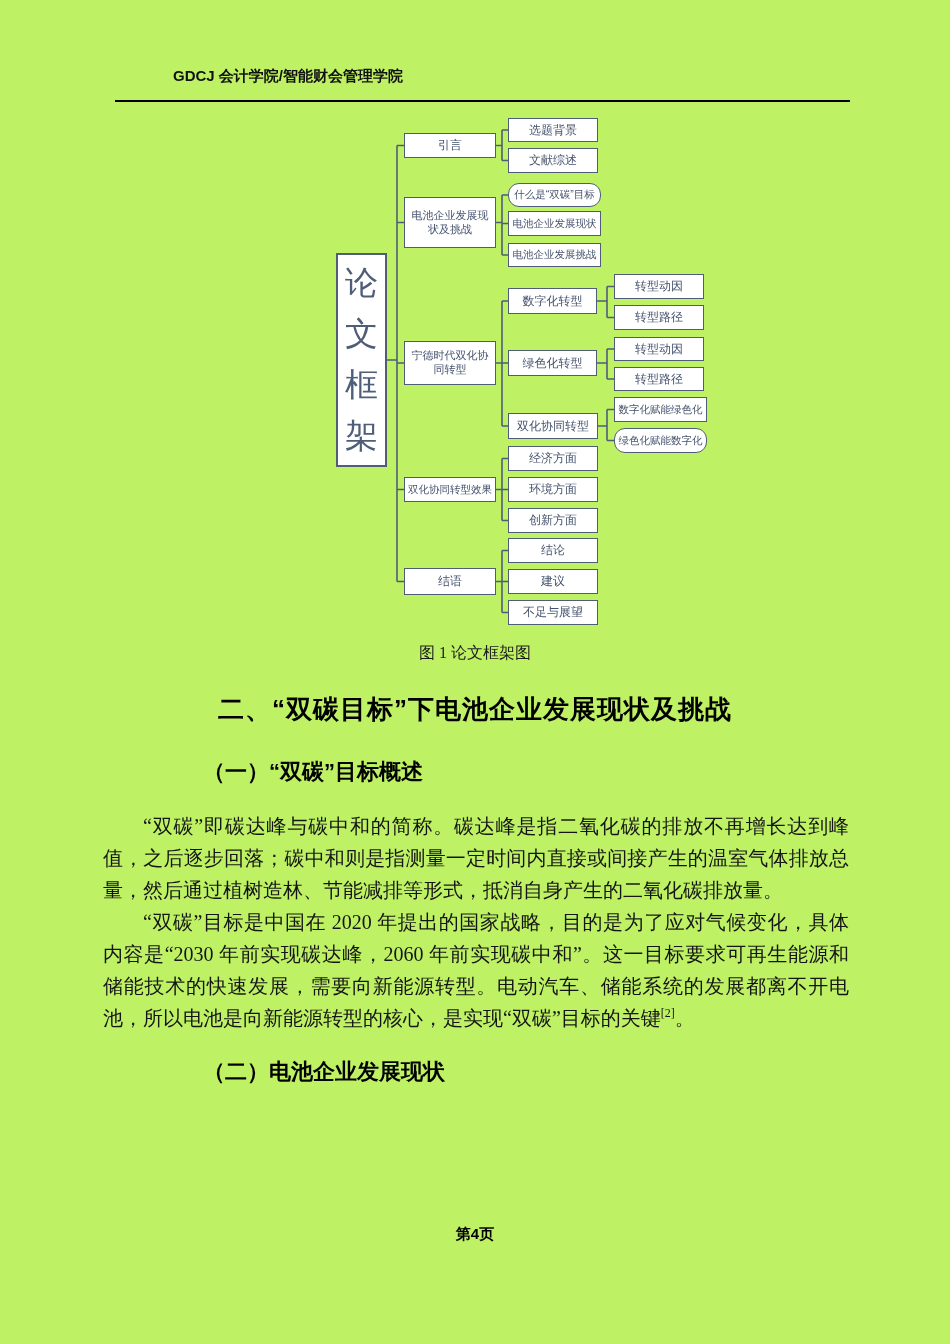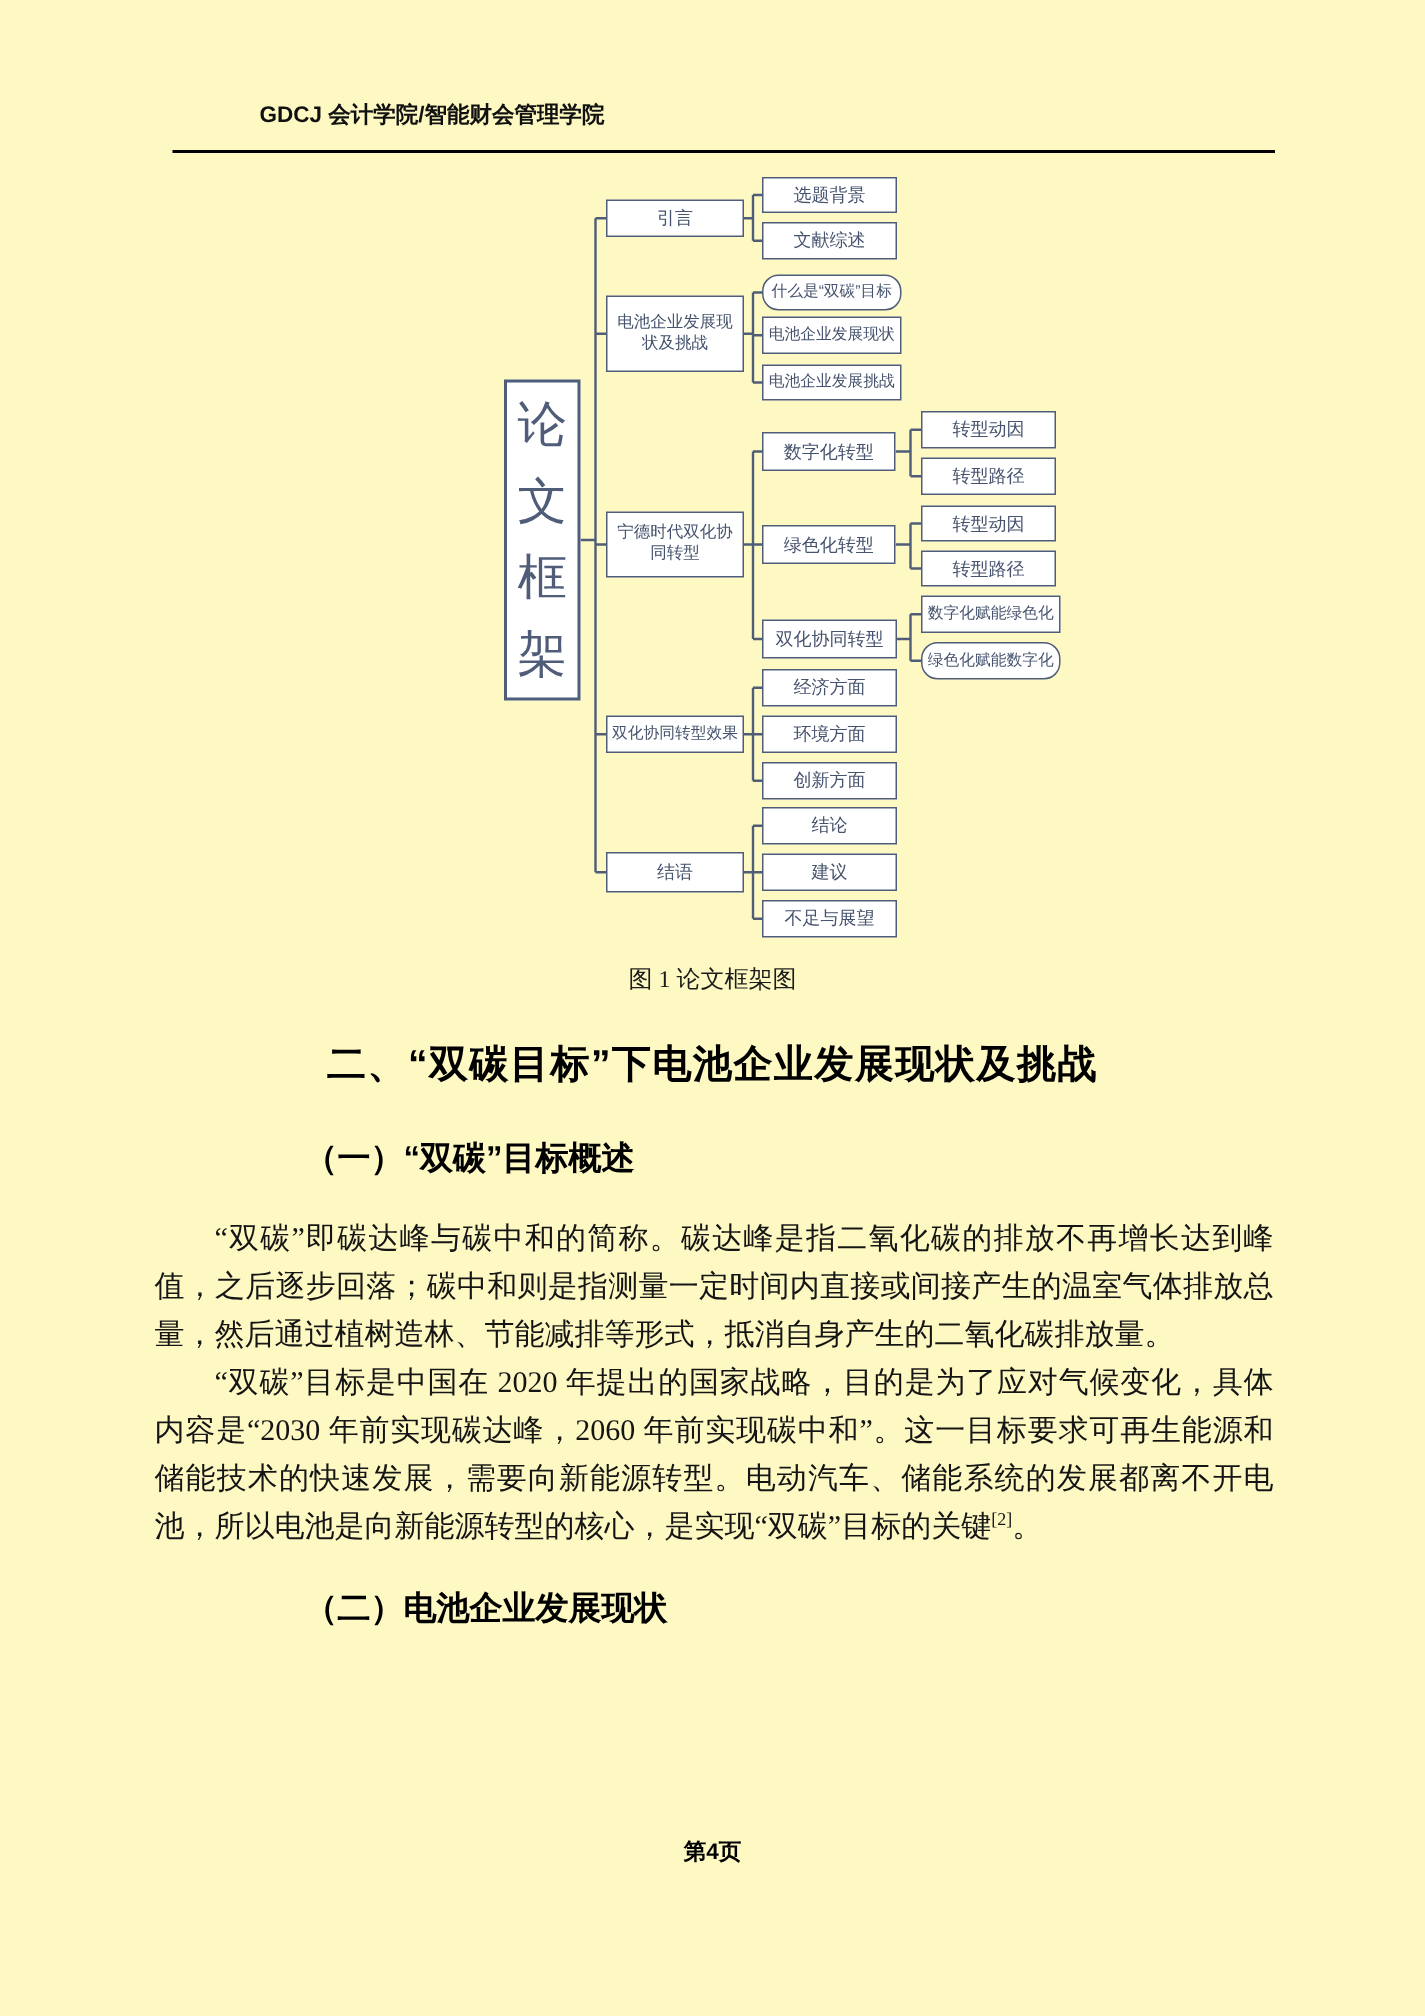--- a/index.html
+++ b/index.html
@@ -1,16 +1,16 @@
 <!DOCTYPE html>
 <html><head>
 <meta charset="utf-8">
 <style>
   html,body{margin:0;padding:0;background:#fff;}
-  .page{position:relative;width:950px;height:1344px;background:#fef9c3;overflow:hidden;
+  .page{position:relative;width:950px;height:1344px;background:#bef264;overflow:hidden;
         font-family:"Liberation Serif","DejaVu Serif",serif;color:#151515;}
 
   
   .header-left{position:absolute;left:173px;top:67px;font-family:"Liberation Sans","DejaVu Sans",sans-serif;
                font-weight:700;font-size:15px;color:#111;white-space:nowrap;}
   .header-right{position:absolute;right:100px;top:62px;text-align:right;
                 font-family:"Liberation Sans","DejaVu Sans",sans-serif;font-weight:700;
                 font-size:14.5px;line-height:17px;color:#111;}
   .header-rule{position:absolute;left:115px;right:100px;top:100px;height:0;border-top:2px solid #000;}
 

